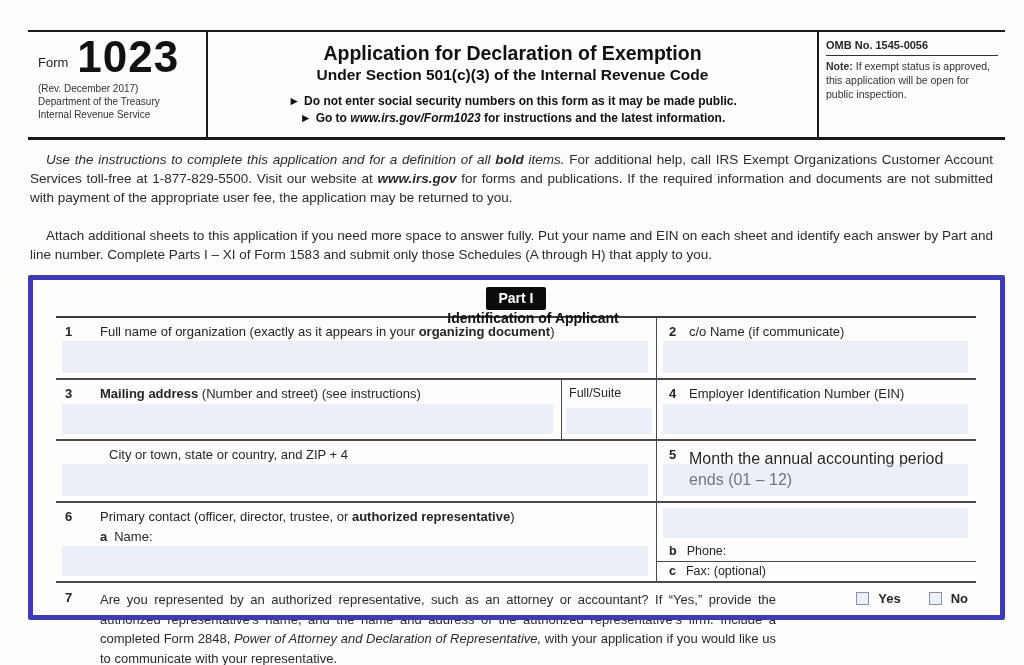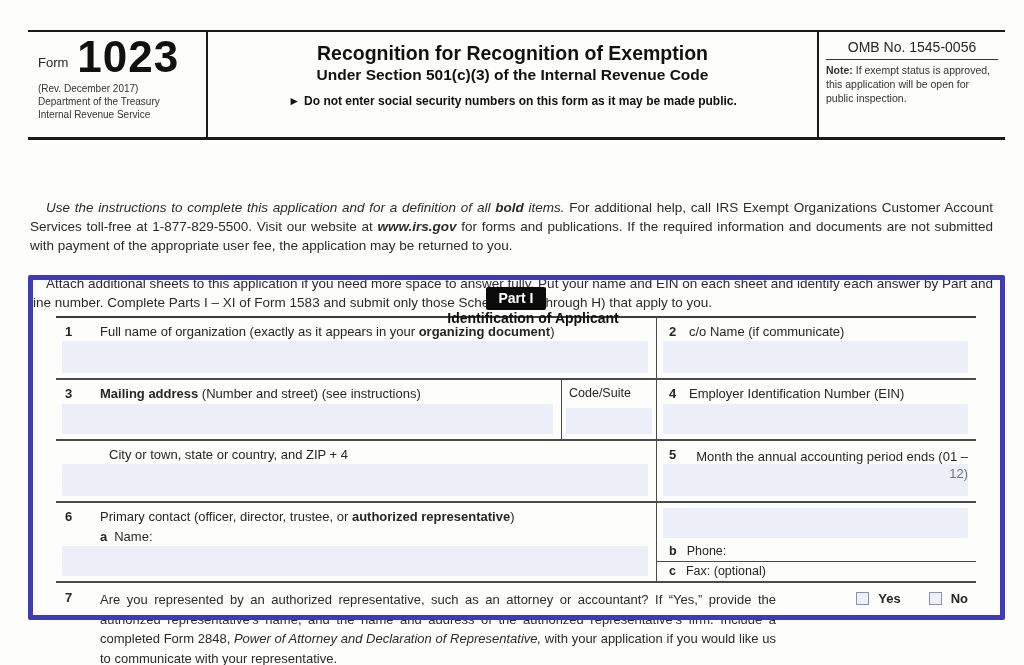--- a/index.html
+++ b/index.html
@@ -18,41 +18,41 @@
   .form-line{display:flex;align-items:flex-end;gap:9px;}
   .form-word{font-size:13px;padding-bottom:5px;}
   .form-number{font-size:44px;font-weight:700;line-height:.85;letter-spacing:1px;color:#111;}
   .rev{font-size:10px;line-height:1.3;margin-top:7px;color:#333;}
   .hd-center{flex:1;text-align:center;padding-top:12px;}
   .title{font-size:19.5px;font-weight:700;line-height:1.02;color:#111;}
   .subtitle{font-size:15.5px;font-weight:700;margin-top:2px;color:#111;}
   .bullets{margin-top:9px;font-size:12px;font-weight:700;line-height:1.45;color:#111;}
   .arrow{margin-right:4px;}
   .hd-right{width:188px;box-sizing:border-box;border-left:2px solid #1a1a1a;padding:3px 7px 0 7px;}
-  .omb{font-size:14px;text-align:center;padding:4px 0 4px;border-bottom:1.5px solid #333;}
+  .omb{font-size:11px;padding:4px 0 4px;border-bottom:1.5px solid #333;font-weight:bold;}
   .omb-note{font-size:10.5px;line-height:1.35;padding-top:3px;color:#333;}
   
-  .intro{position:absolute;left:30px;width:963px;font-size:13.5px;line-height:1.42;text-align:justify;color:#2b2b2b;margin-top:48px;}
+  .intro{position:absolute;left:30px;width:963px;font-size:13.5px;line-height:1.42;text-align:justify;color:#2b2b2b;}
   .p1{top:150px;text-indent:16px;}
   .p2{top:226px;text-indent:16px;}
   
   .ptable{position:absolute;left:56px;top:287px;width:920px;font-size:13px;color:#262626;}
   .part-hd{display:flex;align-items:center;height:29px;border-bottom:2px solid #3d3d3d;flex-direction:column;}
   .part-badge{background:#0b0b0b;color:#fff;font-weight:700;font-size:14px;padding:3px 12px 4px;border-radius:2px;}
   .part-title{font-weight:700;font-size:14px;margin-left:34px;color:#111;}
   .row{display:flex;border-bottom:2px solid #4a4a4a;box-sizing:border-box;position:relative;}
   .r1{height:62px}.r3{height:61px}.rc{height:62px}.r6{height:80px}
   .r7{border-bottom:none;padding-top:7px;}
   .cl{width:601px;box-sizing:border-box;border-right:1.5px solid #4a4a4a;position:relative;}
   .cr{flex:1;position:relative;box-sizing:border-box;}
   .cell-label{display:flex;padding-top:6px;line-height:1.3;}
   .num{flex:0 0 44px;padding-left:9px;font-weight:700;box-sizing:border-box;}
   .numr{flex:0 0 32px;padding-left:12px;font-weight:700;box-sizing:border-box;}
   .lbl{padding-right:8px;}
-  .small-lbl{font-size:13px;padding-top:2px;text-align:right;}
+  .small-lbl{font-size:16px;padding-top:2px;}
   .indent{padding-left:53px;}
   .fill{position:absolute;left:6px;right:8px;bottom:5px;height:30px;background:rgba(214,220,242,.42);border-radius:1px;}
   .r1 .fill,.rc .fill{height:32px;}
   .r3 .addr{flex:1;position:relative;}
   .r3 .cl{display:flex;}
   .room{width:95px;box-sizing:border-box;border-left:1.5px solid #4a4a4a;font-size:12.5px;padding:6px 3px 0 7px;position:relative;}
   .room .fill{left:4px;right:4px;height:26px;}
   .line6a{display:flex;margin-top:3px;}
   .sub-num{font-weight:700;margin-left:44px;margin-right:7px;}
   .r6 .cr{display:flex;flex-direction:column;}
@@ -80,24 +80,25 @@
       <span class="form-word">Form</span>
       <span class="form-number">1023</span>
     </div>
     <div class="rev">
       <div>(Rev. December 2017)</div>
       <div>Department of the Treasury</div>
       <div>Internal Revenue Service</div>
     </div>
   </div>
   <div class="hd-center">
-    <div class="title">Recognition for Recognition of Exemption</div>
+    <div class="title">Application for Declaration of Exemption</div>
     <div class="subtitle">Under Section 501(c)(3) of the Internal Revenue Code</div>
     <div class="bullets">
       <div><span class="arrow">►</span><span>Do not enter social security numbers on this form as it may be made public.</span></div>
+      <div><span class="arrow">►</span><span><span style="font-weight: 700;">Go to </span><span style="font-weight: 700; font-style: italic;">www.irs.gov/Form1023</span><span style="font-weight: 700;"> for instructions and the latest information.</span></span></div>
     </div>
   </div>
   <div class="hd-right">
     <div class="omb">OMB No. 1545-0056</div>
     <div class="omb-note"><span style="font-weight: 700;">Note:</span><span> If exempt status is approved, this application will be open for public inspection.</span></div>
   </div>
 </div>
 
 <div class="intro p1"><span style="font-style: italic;">Use the instructions to complete this application and for a definition of all </span><span style="font-weight: 700; font-style: italic;">bold</span><span style="font-style: italic;"> items.</span><span> For additional help, call IRS Exempt Organizations Customer Account Services toll-free at 1-877-829-5500. Visit our website at </span><span style="font-weight: 700; font-style: italic;">www.irs.gov</span><span> for forms and publications. If the required information and documents are not submitted with payment of the appropriate user fee, the application may be returned to you.</span></div>
 <div class="intro p2">Attach additional sheets to this application if you need more space to answer fully. Put your name and EIN on each sheet and identify each answer by Part and line number. Complete Parts I – XI of Form 1583 and submit only those Schedules (A through H) that apply to you.</div>
@@ -128,21 +129,21 @@
   <div class="row r3">
     <div class="cl">
       <div class="addr">
         <div class="cell-label">
           <span class="num">3</span>
           <span class="lbl"><span style="font-weight: 700;">Mailing address</span><span> (Number and street) (see instructions)</span></span>
         </div>
         <div class="fill"></div>
       </div>
       <div class="room">
-        <span>Code/Suite</span>
+        <span>Full/Suite</span>
         <div class="fill"></div>
       </div>
     </div>
     <div class="cr">
       <div class="cell-label">
         <span class="numr">4</span>
         <span class="lbl">Employer Identification Number (EIN)</span>
       </div>
       <div class="fill"></div>
     </div>

